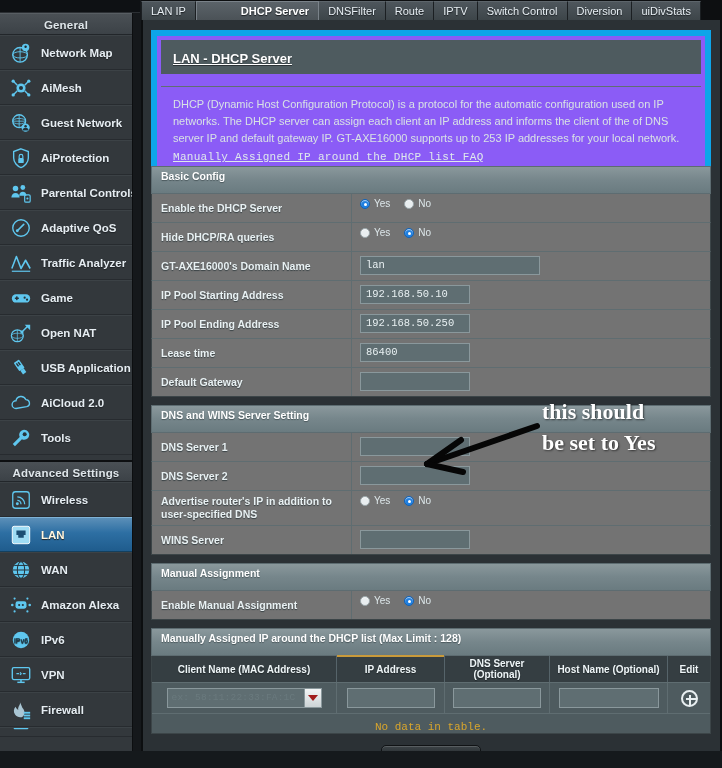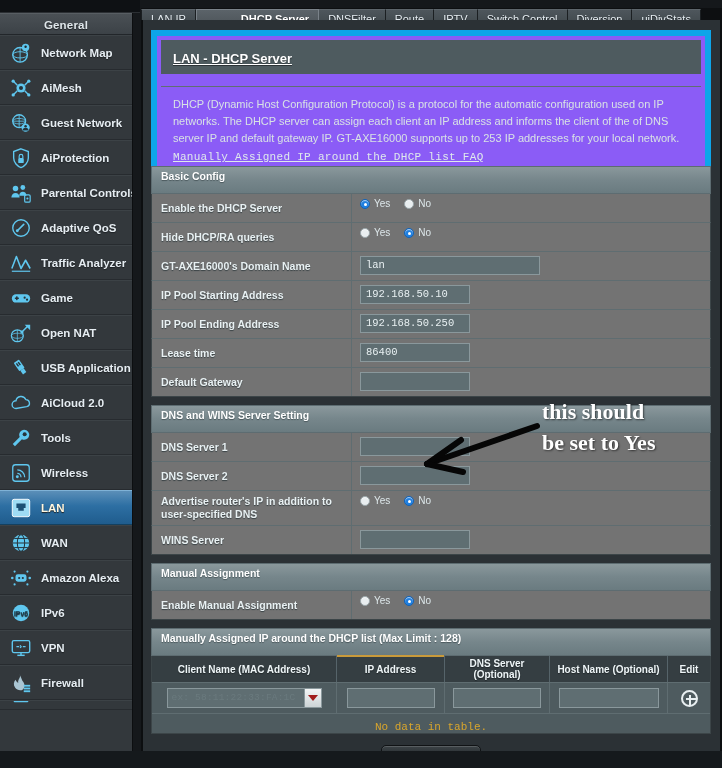--- a/index.html
+++ b/index.html
@@ -62,21 +62,21 @@
     flex: 0 0 26px;
     display: flex; align-items: center; justify-content: center;
     color: #5fc7ef;
   }
   .sb-ico svg { display: block; }
   .sb-label { white-space: nowrap; }
   .sb-item.partial { height: 10px; overflow: hidden; }
 
   
   .tabbar {
-    position: absolute; left: 141px; top: 8px; width: 581px; height: 20px;
+    position: absolute; left: 141px; top: 0; width: 581px; height: 20px;
     background: #0d0f11;
     display: flex; align-items: flex-end;
   }
   .tab {
     height: 19px; line-height: 19px;
     padding: 0 9px;
     font-size: 11px;
     color: #e7eef3;
     background: linear-gradient(to bottom, #4e565c 0%, #3d4549 100%);
     border-right: 1px solid #1b1f22;
@@ -474,20 +474,21 @@
     <div class="sb-item">
       <span class="sb-ico">
         <svg width="22" height="22" viewBox="0 0 24 24">
             <path d="M15.5 3a5.5 5.5 0 0 0-4.9 8L3 18.6 5.4 21l7.6-7.6A5.5 5.5 0 1 0 15.5 3z" fill="#5fc7ef"></path>
             <circle cx="16" cy="8" r="2.2" fill="#26333a"></circle>
           </svg>
       </span>
       <span class="sb-label">Tools</span>
     </div>
 
+    <div class="sb-group second">Advanced Settings</div>
 
     <div class="sb-item">
       <span class="sb-ico">
         <svg width="22" height="22" viewBox="0 0 24 24">
             <rect x="3" y="3" width="18" height="18" rx="3" fill="none" stroke="#5fc7ef" stroke-width="1.4"></rect>
             <circle cx="8" cy="16" r="1.6" fill="#5fc7ef"></circle>
             <path d="M8 12.5a4 4 0 0 1 4 4" fill="none" stroke="#5fc7ef" stroke-width="1.4"></path>
             <path d="M8 8.5a8 8 0 0 1 8 8" fill="none" stroke="#5fc7ef" stroke-width="1.4"></path>
           </svg>
       </span>

